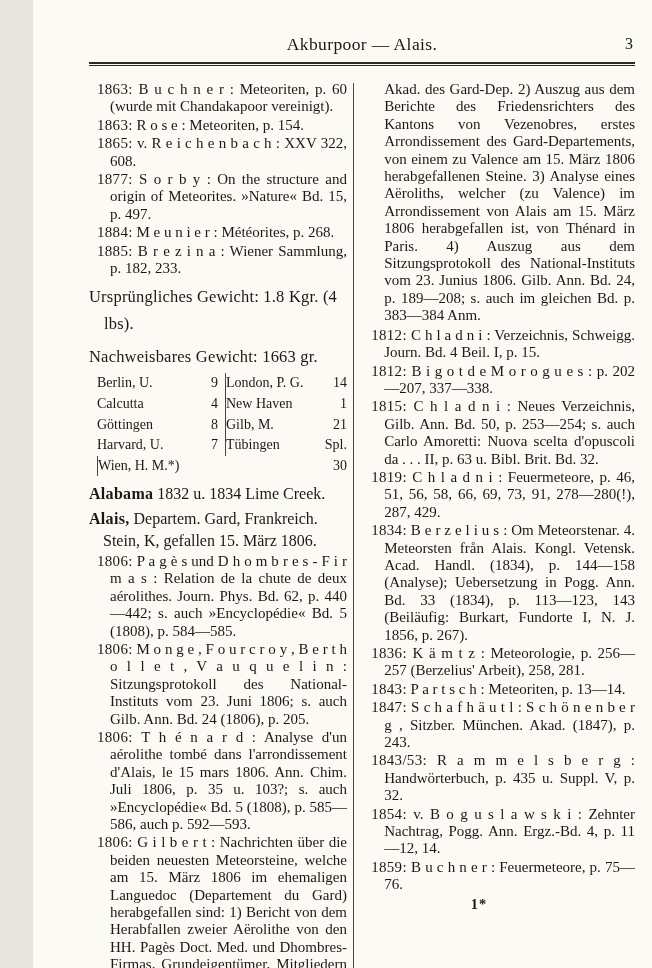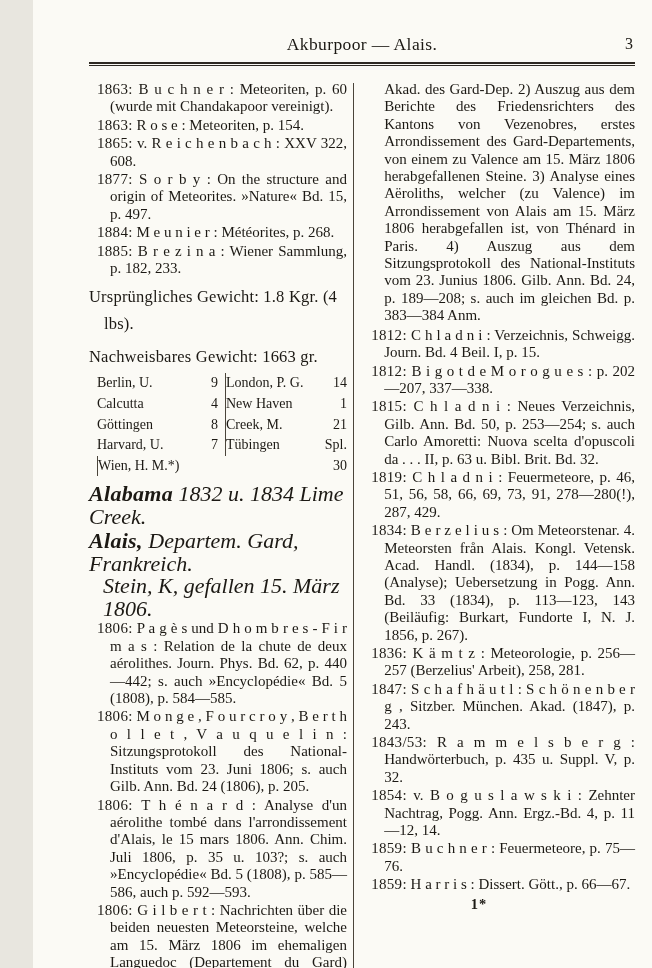--- a/index.html
+++ b/index.html
@@ -88,24 +88,23 @@
     padding-right: 7px;
     align-items: center;
   }
   .wr {
     flex: 1;
     display: flex; justify-content: space-between;
     border-left: 1.2px solid #4a443a;
   }
   
   .headword-line {
-    font-size: 22px;
+    font-size: 16px;
     line-height: 22.5px;
     margin: 2px 0 0 0;
-    font-style: italic;
   }
   .headword { font-weight: 700; letter-spacing: 0.3px; }
   .headword-cont { display: block; padding-left: 14px; }
   
   .signature-mark {
     text-align: center;
     font-size: 14.5px;
     font-weight: 700;
     margin: 2px 40px 0 0;
     letter-spacing: 1px;
@@ -165,21 +164,21 @@
               <span>1</span>
             </span>
   </div>
 
   <div class="wrow">
     <span class="wl">
               <span>Göttingen</span>
               <span>8</span>
             </span>
     <span class="wr">
-              <span>Creek, M.</span>
+              <span>Gilb, M.</span>
               <span>21</span>
             </span>
   </div>
 
   <div class="wrow">
     <span class="wl">
               <span>Harvard, U.</span>
               <span>7</span>
             </span>
     <span class="wr">
@@ -224,29 +223,29 @@
   <p class="entry"><span class="entry-year">1812:</span> <span class="entry-author">B i g o t  d e  M o r o g u e s :</span> <span class="entry-text">p. 202—207, 337—338.</span></p>
 
   <p class="entry"><span class="entry-year">1815:</span> <span class="entry-author">C h l a d n i :</span> <span class="entry-text">Neues Verzeichnis, Gilb. Ann. Bd. 50, p. 253—254; s. auch Carlo Amoretti: Nuova scelta d'opuscoli da . . . II, p. 63 u. Bibl. Brit. Bd. 32.</span></p>
 
   <p class="entry"><span class="entry-year">1819:</span> <span class="entry-author">C h l a d n i :</span> <span class="entry-text">Feuermeteore, p. 46, 51, 56, 58, 66, 69, 73, 91, 278—280(!), 287, 429.</span></p>
 
   <p class="entry"><span class="entry-year">1834:</span> <span class="entry-author">B e r z e l i u s :</span> <span class="entry-text">Om Meteorstenar. 4. Meteorsten från Alais. Kongl. Vetensk. Acad. Handl. (1834), p. 144—158 (Analyse); Uebersetzung in Pogg. Ann. Bd. 33 (1834), p. 113—123, 143 (Beiläufig: Burkart, Fundorte I, N. J. 1856, p. 267).</span></p>
 
   <p class="entry"><span class="entry-year">1836:</span> <span class="entry-author">K ä m t z :</span> <span class="entry-text">Meteorologie, p. 256—257 (Berzelius' Arbeit), 258, 281.</span></p>
 
+  <p class="entry"><span class="entry-year">1843:</span> <span class="entry-author">P a r t s c h :</span> <span class="entry-text">Meteoriten, p. 13—14.</span></p>
 
   <p class="entry"><span class="entry-year">1847:</span> <span class="entry-author">S c h a f h ä u t l :</span> <span class="entry-text">S c h ö n e n b e r g , Sitzber. München. Akad. (1847), p. 243.</span></p>
 
   <p class="entry"><span class="entry-year">1843/53:</span> <span class="entry-author">R a m m e l s b e r g :</span> <span class="entry-text">Handwörterbuch, p. 435 u. Suppl. V, p. 32.</span></p>
 
   <p class="entry"><span class="entry-year">1854:</span> <span class="entry-author">v. B o g u s l a w s k i :</span> <span class="entry-text">Zehnter Nachtrag, Pogg. Ann. Ergz.-Bd. 4, p. 11—12, 14.</span></p>
 
   <p class="entry"><span class="entry-year">1859:</span> <span class="entry-author">B u c h n e r :</span> <span class="entry-text">Feuermeteore, p. 75—76.</span></p>
 
-  <p class="entry"><span class="entry-year">1859:</span> <span class="entry-author">H a r r i s :</span> <span class="entry-text">Dissert. Gött., p. 66—67.</span></p>
 </div>
 
       <p class="signature-mark">1*</p>
     </section>
 
   </div>
 </div>
 
 </body></html>

